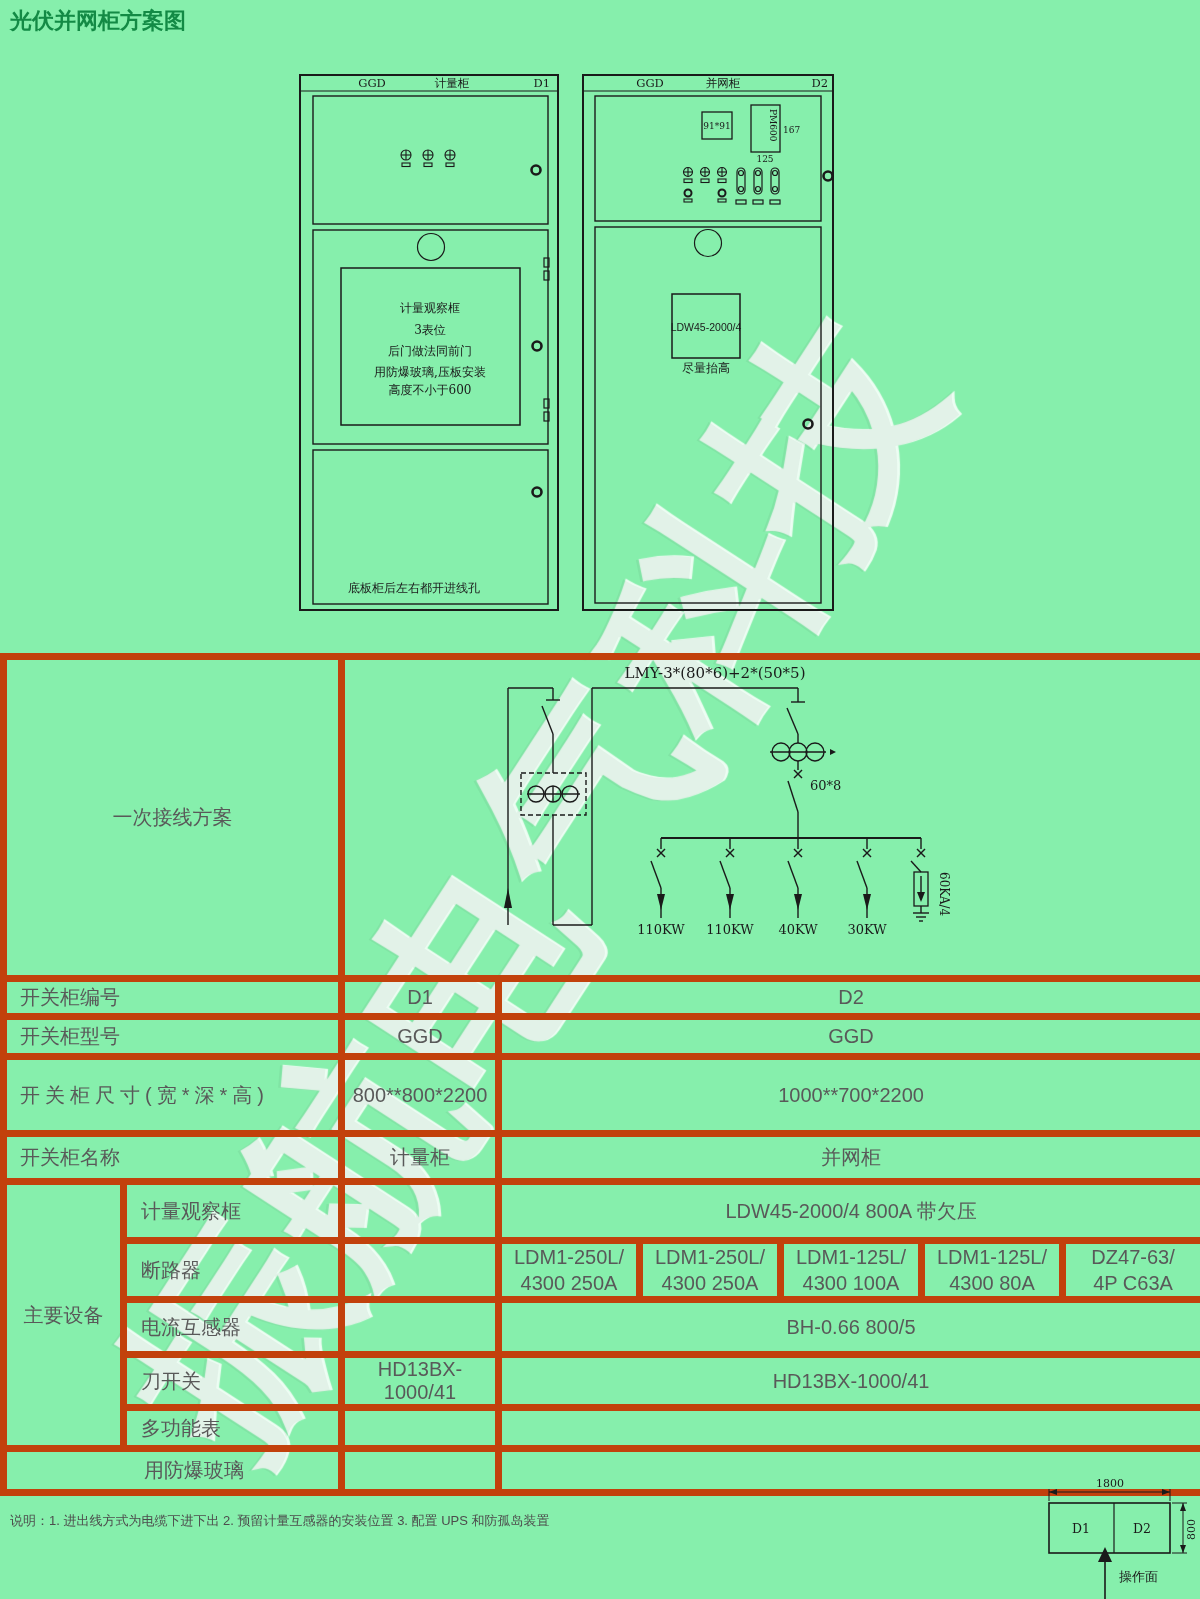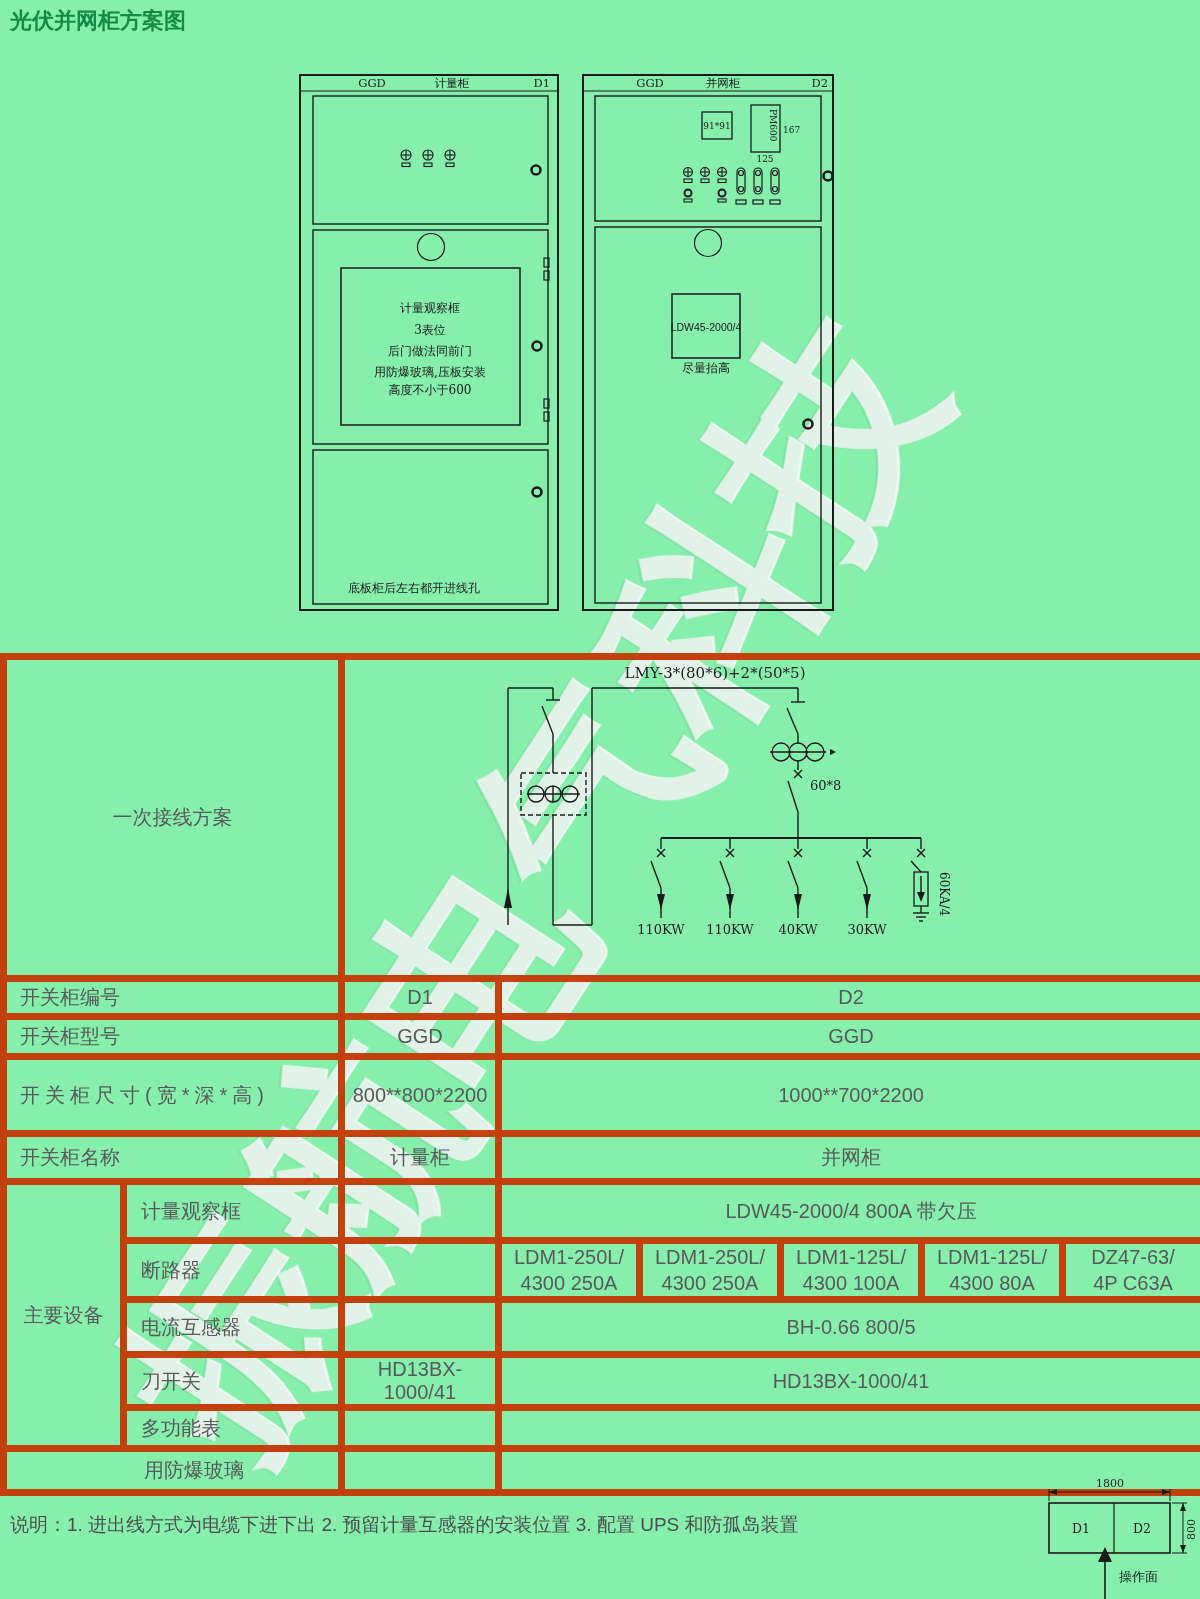--- a/index.html
+++ b/index.html
@@ -20,21 +20,21 @@
   .lbl{text-align:left;padding-left:13px !important;}
   .lbl-c{text-align:center;}
   .sub{padding-left:14px !important;}
   .serial-lbl{padding-left:137px !important;}
   .val{text-align:center;}
   .pre{white-space:pre-line;font-size:16.5px;line-height:1.3;}
   .ls{letter-spacing:5px;}
   .rh-scheme{height:322px;} .rh-code{height:38px;} .rh-model{height:40px;} .rh-size{height:77px;}
   .rh-name{height:48px;} .rh-sb{height:59px;} .rh-br{height:55px;} .rh-ct{height:55px;margin-left:8px;}
   .rh-kn{height:44px;} .rh-mt{height:41px;} .rh-sn{height:44px;}
-  #note-line{position:absolute;left:10px;top:1512px;font-size:19px;color:#4d4d4d;z-index:2;}
+  #note-line{position:absolute;left:10px;top:1512px;font-size:13px;color:#4d4d4d;z-index:2;}
 </style>
 </head>
 <body>
 
 <div id="stage">
 
   <div id="page-title">光伏并网柜方案图</div>
   <div id="watermark">振航电气科技</div>
 
   <svg class="abs" style="left:0;top:0;width:1200px;height:650px" viewBox="0 0 1200 650">

